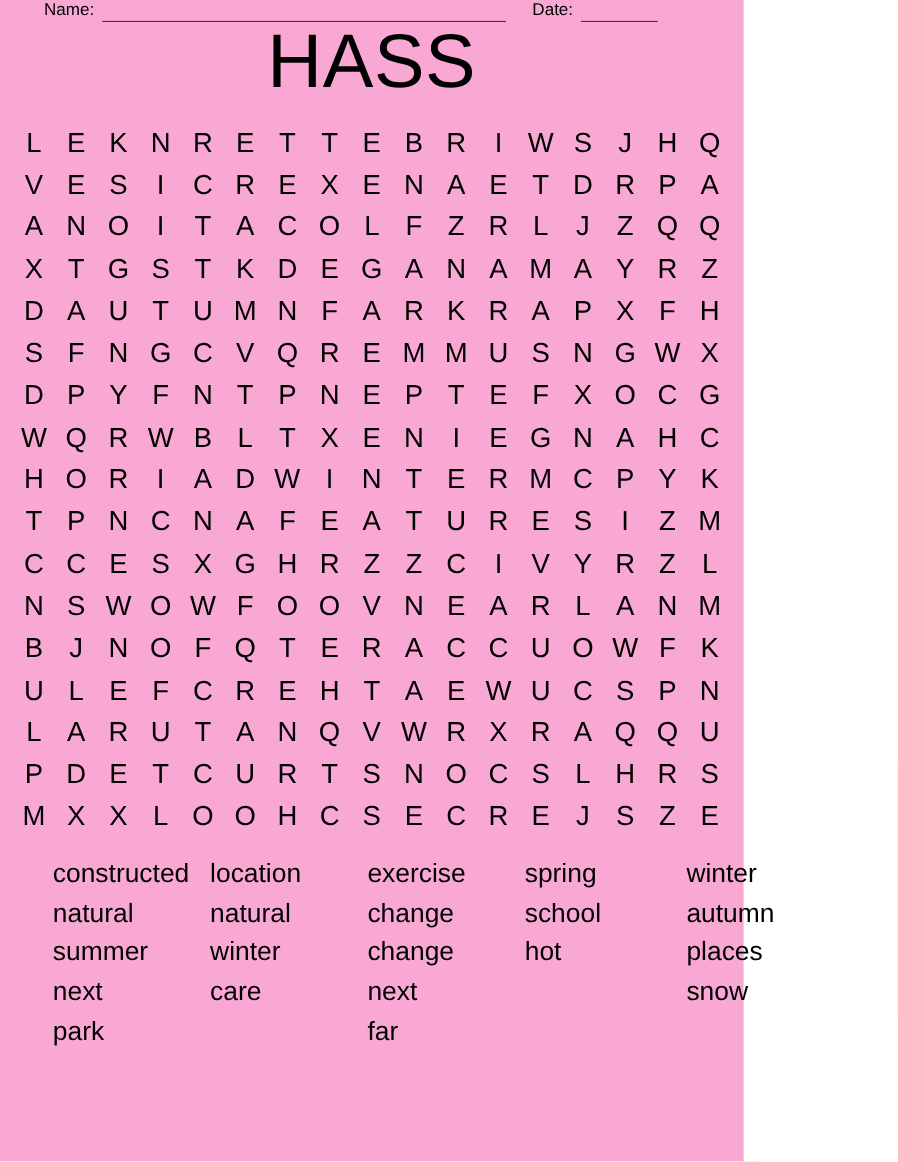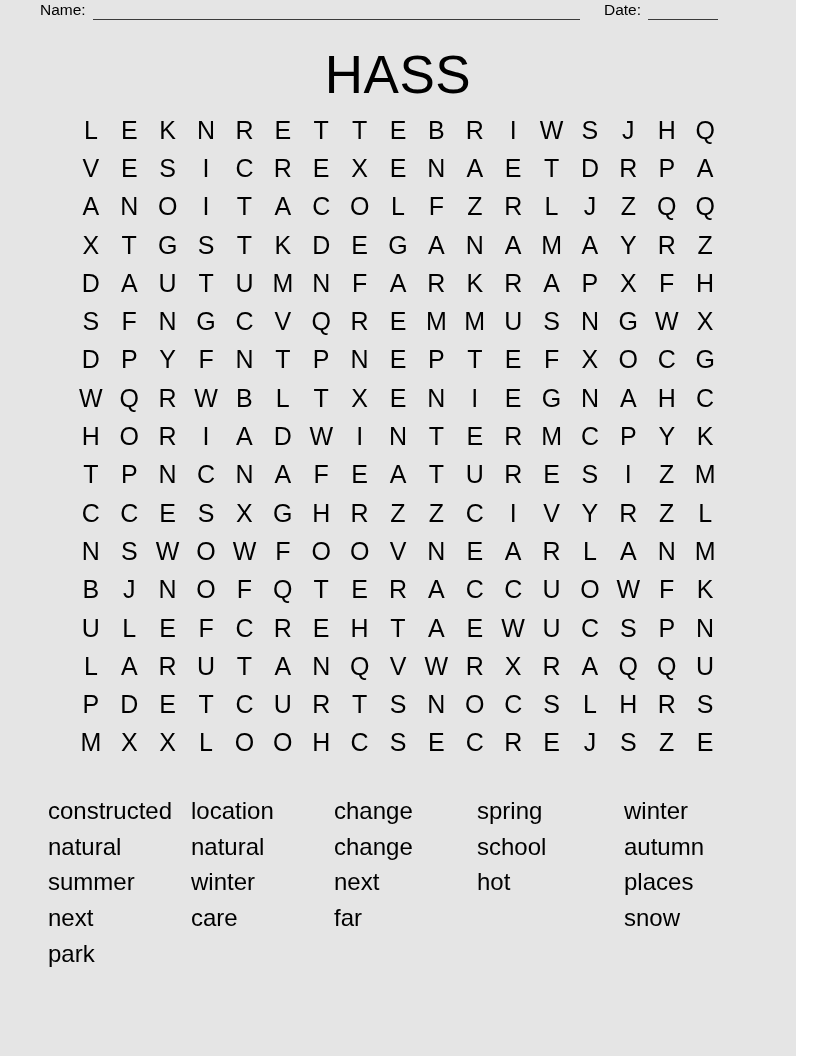--- a/index.html
+++ b/index.html
@@ -3,38 +3,38 @@
 <meta charset="utf-8">
 <style>
   * { margin: 0; padding: 0; box-sizing: border-box; }
   html, body {
     width: 816px; height: 1056px;
     background: #ffffff;
     color: #000000;
     font-family: "Liberation Sans", sans-serif;
     overflow: hidden;
   }
-  .page { position: relative; width: 796px; height: 1056px; background: #e5e5e5; }
+  .page { position: relative; width: 676px; height: 1056px; background: #f9a8d4; }
 
   
   .header {
     position: absolute; top: 1px; left: 40px; right: 78px;
     display: flex; align-items: flex-end;
     font-size: 15.5px; line-height: 18px;
   }
   .hdr-label { white-space: nowrap; padding-bottom: 1px; }
   .write-line { border-bottom: 1.7px solid #3b3b3b; height: 15px; }
   .name-line { flex: 1 1 auto; margin-left: 7px; margin-right: 24px; }
   .date-line { width: 70px; margin-left: 7px; }
 
   
   .title {
-    position: absolute; top: 44px; left: 0; width: 100%;
+    position: absolute; top: 16px; left: 0; width: 100%;
     text-align: center;
-    font-size: 53px; font-weight: 500; letter-spacing: 0.5px;
+    font-size: 69px; font-weight: 500; letter-spacing: 0.5px;
   }
 
   
   .letter-grid {
     position: absolute; top: 111px; left: 50%;
     transform: translateX(-50%);
     display: grid;
     grid-template-columns: repeat(17, 38.4px);
     grid-auto-rows: 38.3px;
   }
@@ -42,21 +42,21 @@
     display: flex; align-items: center; justify-content: center;
     font-size: 25px; font-weight: 400;
   }
 
   
   .word-list {
     position: absolute; top: 777px; left: 48px;
     display: grid;
     grid-template-columns: 143px 143px 143px 147px 142px;
   }
-  .word-col { display: flex; flex-direction: column; margin-top: 16px; }
+  .word-col { display: flex; flex-direction: column; }
   .word { font-size: 24px; line-height: 35.7px; white-space: nowrap; }
 </style>
 </head>
 <body>
 
 <div class="page">
 
   <div class="header">
     <span class="hdr-label">Name:</span>
     <span class="write-line name-line"></span>
@@ -366,20 +366,21 @@
         <div class="word">next</div>
         <div class="word">park</div>
       </div>
       <div class="word-col">
         <div class="word">location</div>
         <div class="word">natural</div>
         <div class="word">winter</div>
         <div class="word">care</div>
       </div>
       <div class="word-col">
+        <div class="word">exercise</div>
         <div class="word">change</div>
         <div class="word">change</div>
         <div class="word">next</div>
         <div class="word">far</div>
       </div>
       <div class="word-col">
         <div class="word">spring</div>
         <div class="word">school</div>
         <div class="word">hot</div>
       </div>

